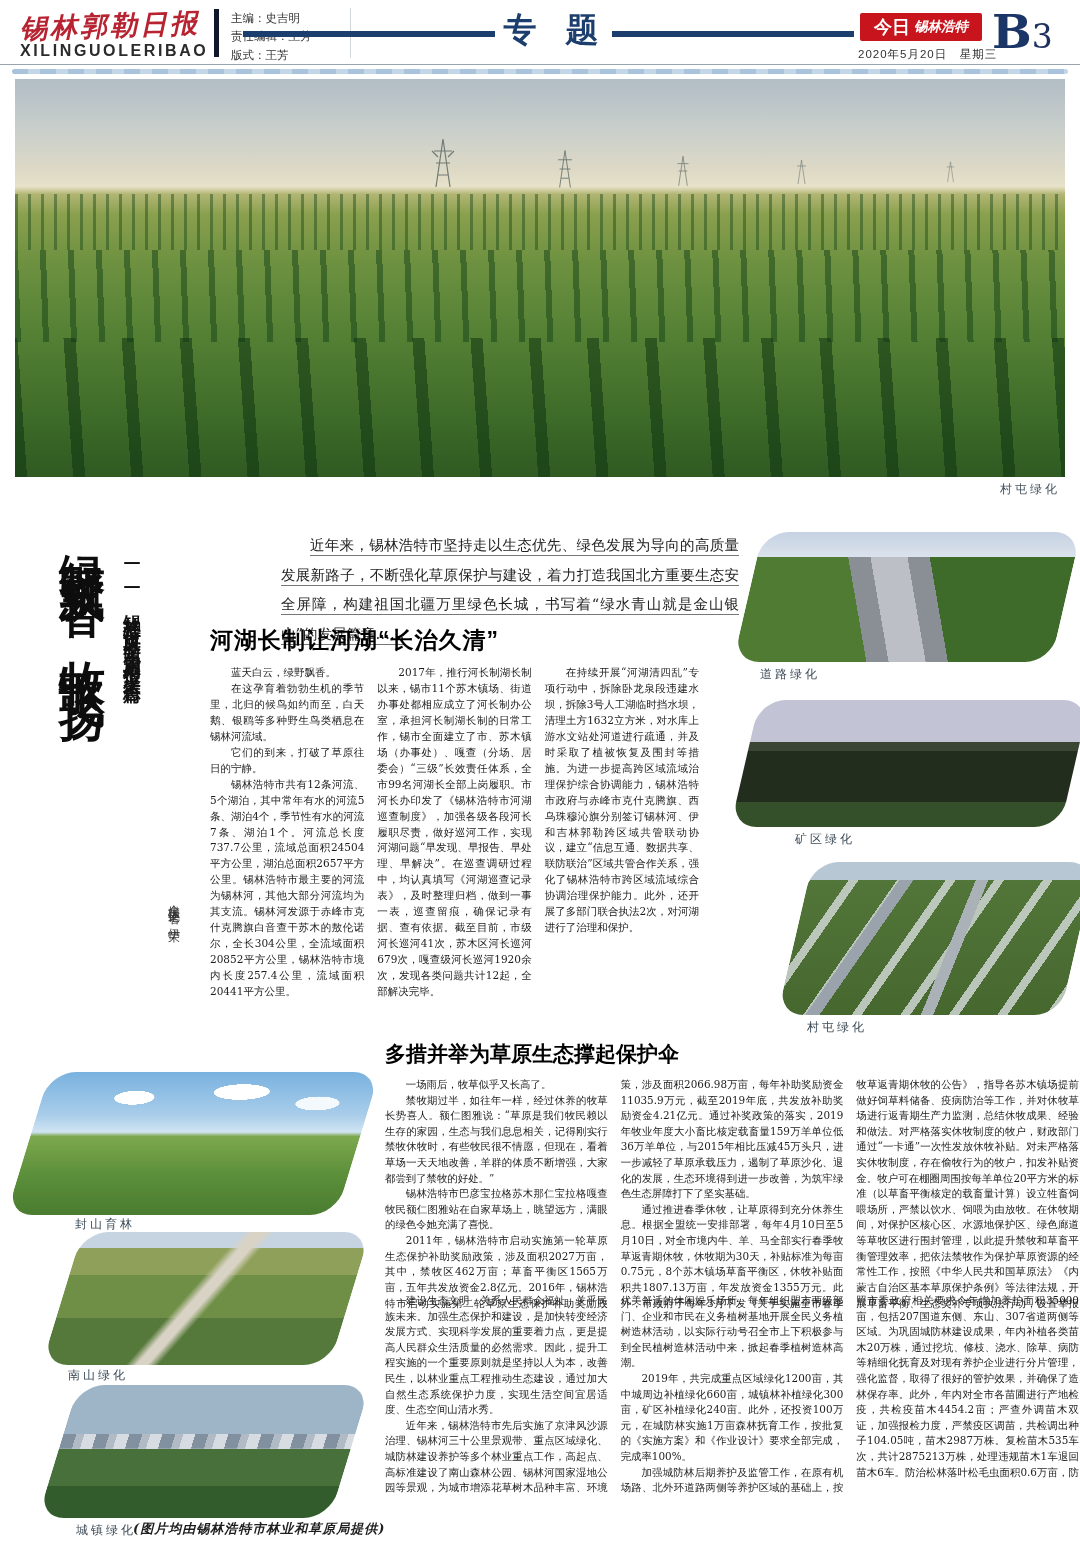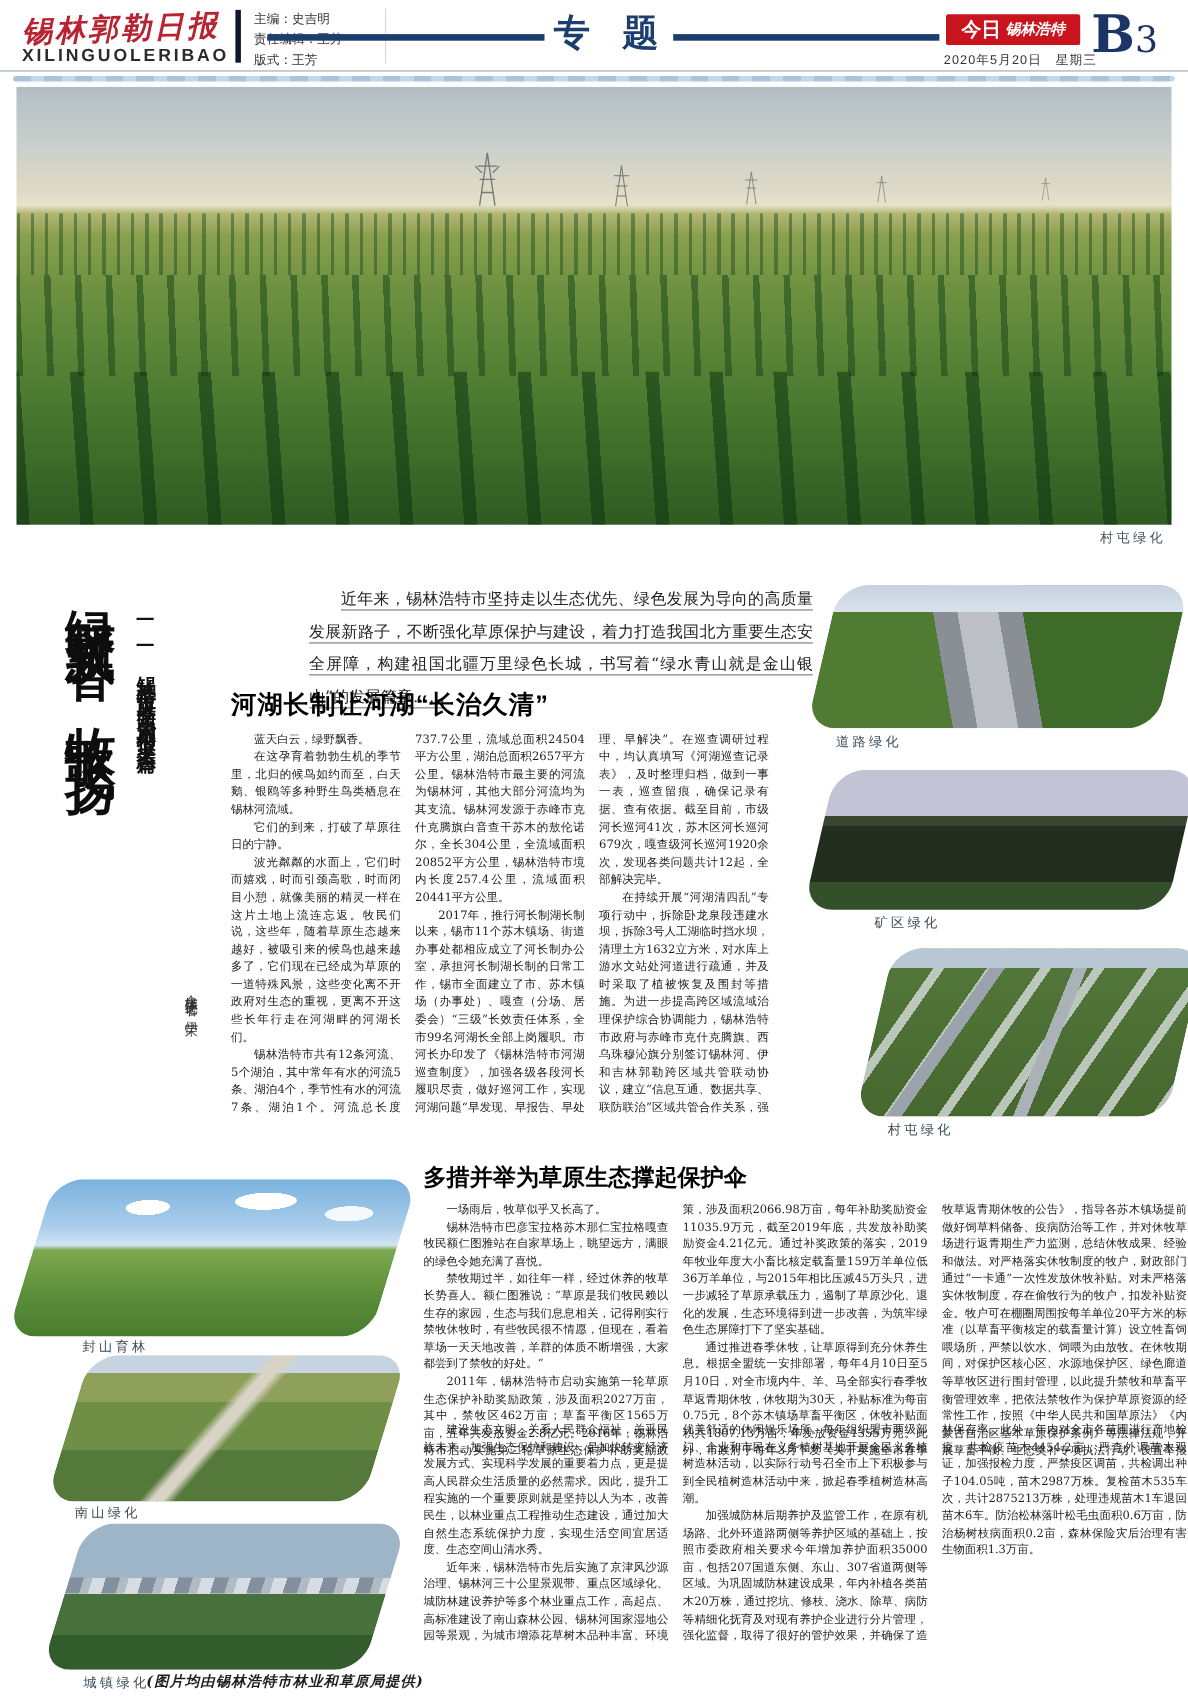--- a/index.html
+++ b/index.html
@@ -57,21 +57,21 @@
          text-align:justify;text-indent:2em;text-decoration:underline;
          text-decoration-color:#777;text-underline-offset:5px;}
 
   
   .art h2{margin:0 0 9px 0;font-family:"Liberation Sans",sans-serif;color:#000;}
   .art .cols{column-gap:13px;column-fill:auto;overflow:hidden;text-align:justify;color:#1c1c1c;}
   .art p{margin:0;text-indent:2em;}
   .art1{top:625px;left:210px;width:489px;height:412px;}
   .art1 h2{font-size:23px;letter-spacing:1px;}
   .art1 .cols{column-count:3;height:364px;font-size:10.5px;line-height:1.52;}
-  .art2{top:1040px;left:385px;width:694px;height:284px;margin-top:16px;}
+  .art2{top:1040px;left:385px;width:694px;height:284px;}
   .art2 h2{font-size:21px;}
   .art2 .cols{column-count:3;height:240px;font-size:10.4px;line-height:1.5;}
   .art3{top:1293px;left:385px;width:694px;height:249px;}
   .art3 h2{font-size:21px;}
   .art3 .cols{column-count:3;height:210px;font-size:10.4px;line-height:1.5;}
 
   
   .photo{position:absolute;border-radius:26px;overflow:hidden;}
   .skR{transform:skewX(-13deg);}
   .skL{transform:skewX(-17deg);}
@@ -173,40 +173,40 @@
 <div class="photo skL ph-town"></div>
 <div class="cap" style="top:1522px;left:76px">城镇绿化</div>
 <div class="credit">(图片均由锡林浩特市林业和草原局提供)</div>
 
 <article class="abs art art1">
   <h2>河湖长制让河湖“长治久清”</h2>
   <div class="cols">
     <p>蓝天白云，绿野飘香。</p>
     <p>在这孕育着勃勃生机的季节里，北归的候鸟如约而至，白天鹅、银鸥等多种野生鸟类栖息在锡林河流域。</p>
     <p>它们的到来，打破了草原往日的宁静。</p>
-    <p>波光粼粼的水面上，它们时而嬉戏，时而引颈高歌，时而闭目小憩，就像美丽的精灵一样在这片土地上流连忘返。牧民们说，这些年，随着草原生态越来越好，被吸引来的候鸟也越来越多了，它们现在已经成为草原的一道特殊风景，这些变化离不开政府对生态的重视，更离不开这些长年行走在河湖畔的河湖长们。</p>
     <p>锡林浩特市共有12条河流、5个湖泊，其中常年有水的河流5条、湖泊4个，季节性有水的河流7条、湖泊1个。河流总长度737.7公里，流域总面积24504平方公里，湖泊总面积2657平方公里。锡林浩特市最主要的河流为锡林河，其他大部分河流均为其支流。锡林河发源于赤峰市克什克腾旗白音查干苏木的敖伦诺尔，全长304公里，全流域面积20852平方公里，锡林浩特市境内长度257.4公里，流域面积20441平方公里。</p>
     <p>2017年，推行河长制湖长制以来，锡市11个苏木镇场、街道办事处都相应成立了河长制办公室，承担河长制湖长制的日常工作，锡市全面建立了市、苏木镇场（办事处）、嘎查（分场、居委会）“三级”长效责任体系，全市99名河湖长全部上岗履职。市河长办印发了《锡林浩特市河湖巡查制度》，加强各级各段河长履职尽责，做好巡河工作，实现河湖问题“早发现、早报告、早处理、早解决”。在巡查调研过程中，均认真填写《河湖巡查记录表》，及时整理归档，做到一事一表，巡查留痕，确保记录有据、查有依据。截至目前，市级河长巡河41次，苏木区河长巡河679次，嘎查级河长巡河1920余次，发现各类问题共计12起，全部解决完毕。</p>
     <p>在持续开展“河湖清四乱”专项行动中，拆除卧龙泉段违建水坝，拆除3号人工湖临时挡水坝，清理土方1632立方米，对水库上游水文站处河道进行疏通，并及时采取了植被恢复及围封等措施。为进一步提高跨区域流域治理保护综合协调能力，锡林浩特市政府与赤峰市克什克腾旗、西乌珠穆沁旗分别签订锡林河、伊和吉林郭勒跨区域共管联动协议，建立“信息互通、数据共享、联防联治”区域共管合作关系，强化了锡林浩特市跨区域流域综合协调治理保护能力。此外，还开展了多部门联合执法2次，对河湖进行了治理和保护。</p>
 
   </div>
 </article>
 
 <article class="abs art art2">
   <h2>多措并举为草原生态撑起保护伞</h2>
   <div class="cols">
     <p>一场雨后，牧草似乎又长高了。</p>
+    <p>禁牧期过半，如往年一样，经过休养的牧草长势喜人。额仁图雅说：“草原是我们牧民赖以生存的家园，生态与我们息息相关，记得刚实行禁牧休牧时，有些牧民很不情愿，但现在，看着草场一天天地改善，羊群的体质不断增强，大家都尝到了禁牧的好处。”</p>
     <p>锡林浩特市巴彦宝拉格苏木那仁宝拉格嘎查牧民额仁图雅站在自家草场上，眺望远方，满眼的绿色令她充满了喜悦。</p>
-    <p>禁牧期过半，如往年一样，经过休养的牧草长势喜人。额仁图雅说：“草原是我们牧民赖以生存的家园，生态与我们息息相关，记得刚实行禁牧休牧时，有些牧民很不情愿，但现在，看着草场一天天地改善，羊群的体质不断增强，大家都尝到了禁牧的好处。”</p>
     <p>2011年，锡林浩特市启动实施第一轮草原生态保护补助奖励政策，涉及面积2027万亩，其中，禁牧区462万亩；草畜平衡区1565万亩，五年共发放资金2.8亿元。2016年，锡林浩特市启动实施第二轮草原生态保护补助奖励政策，涉及面积2066.98万亩，每年补助奖励资金11035.9万元，截至2019年底，共发放补助奖励资金4.21亿元。通过补奖政策的落实，2019年牧业年度大小畜比核定载畜量159万羊单位低36万羊单位，与2015年相比压减45万头只，进一步减轻了草原承载压力，遏制了草原沙化、退化的发展，生态环境得到进一步改善，为筑牢绿色生态屏障打下了坚实基础。</p>
     <p>通过推进春季休牧，让草原得到充分休养生息。根据全盟统一安排部署，每年4月10日至5月10日，对全市境内牛、羊、马全部实行春季牧草返青期休牧，休牧期为30天，补贴标准为每亩0.75元，8个苏木镇场草畜平衡区，休牧补贴面积共1807.13万亩，年发放资金1355万元。此外，市政府于每年3月下发《关于实施全市春季牧草返青期休牧的公告》，指导各苏木镇场提前做好饲草料储备、疫病防治等工作，并对休牧草场进行返青期生产力监测，总结休牧成果、经验和做法。对严格落实休牧制度的牧户，财政部门通过“一卡通”一次性发放休牧补贴。对未严格落实休牧制度，存在偷牧行为的牧户，扣发补贴资金。牧户可在棚圈周围按每羊单位20平方米的标准（以草畜平衡核定的载畜量计算）设立牲畜饲喂场所，严禁以饮水、饲喂为由放牧。在休牧期间，对保护区核心区、水源地保护区、绿色廊道等草牧区进行围封管理，以此提升禁牧和草畜平衡管理效率，把依法禁牧作为保护草原资源的经常性工作，按照《中华人民共和国草原法》《内蒙古自治区基本草原保护条例》等法律法规，开展草畜平衡、生态奖补专项执法行动，设置举报电话，畅通牧民群众举报渠道，对违规者严格按照法律法规进行处罚。</p>
 
   </div>
 </article>
 
 <article class="abs art art3">
   <div class="cols">
     <p>建设生态文明，关系人民群众福祉，关乎民族未来。加强生态保护和建设，是加快转变经济发展方式、实现科学发展的重要着力点，更是提高人民群众生活质量的必然需求。因此，提升工程实施的一个重要原则就是坚持以人为本，改善民生，以林业重点工程推动生态建设，通过加大自然生态系统保护力度，实现生活空间宜居适度、生态空间山清水秀。</p>
     <p>近年来，锡林浩特市先后实施了京津风沙源治理、锡林河三十公里景观带、重点区域绿化、城防林建设养护等多个林业重点工作，高起点、高标准建设了南山森林公园、锡林河国家湿地公园等景观，为城市增添花草树木品种丰富、环境优美舒适的休闲娱乐场所。每年组织盟市两级部门、企业和市民在义务植树基地开展全民义务植树造林活动，以实际行动号召全市上下积极参与到全民植树造林活动中来，掀起春季植树造林高潮。</p>
+    <p>2019年，共完成重点区域绿化1200亩，其中城周边补植绿化660亩，城镇林补植绿化300亩，矿区补植绿化240亩。此外，还投资100万元，在城防林实施1万亩森林抚育工作，按批复的《实施方案》和《作业设计》要求全部完成，完成率100%。</p>
     <p>加强城防林后期养护及监管工作，在原有机场路、北外环道路两侧等养护区域的基础上，按照市委政府相关要求今年增加养护面积35000亩，包括207国道东侧、东山、307省道两侧等区域。为巩固城防林建设成果，年内补植各类苗木20万株，通过挖坑、修枝、浇水、除草、病防等精细化抚育及对现有养护企业进行分片管理，强化监督，取得了很好的管护效果，并确保了造林保存率。此外，年内对全市各苗圃进行产地检疫，共检疫苗木4454.2亩；严查外调苗木双证，加强报检力度，严禁疫区调苗，共检调出种子104.05吨，苗木2987万株。复检苗木535车次，共计2875213万株，处理违规苗木1车退回苗木6车。防治松林落叶松毛虫面积0.6万亩，防治杨树枝病面积0.2亩，森林保险灾后治理有害生物面积1.3万亩。</p>
 
   </div>
 </article>
 
 </body></html>

